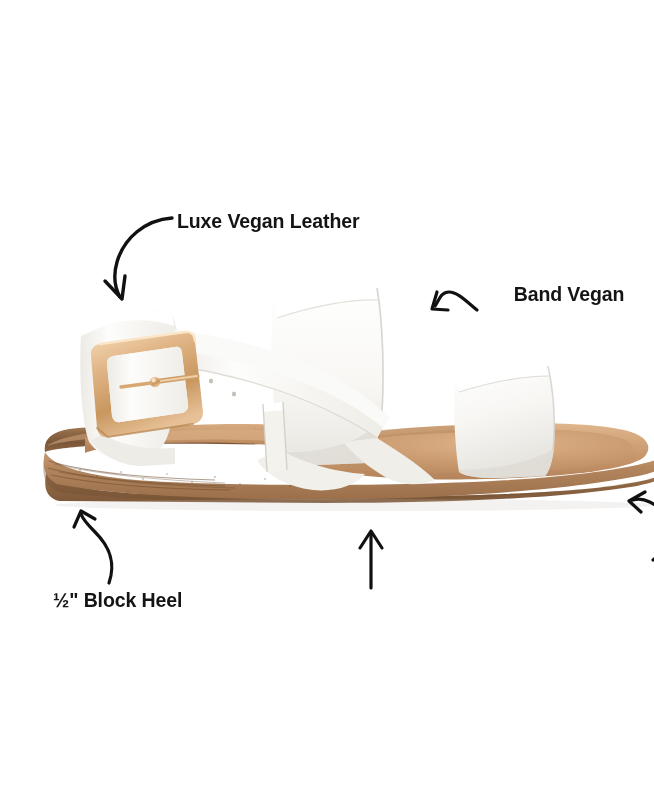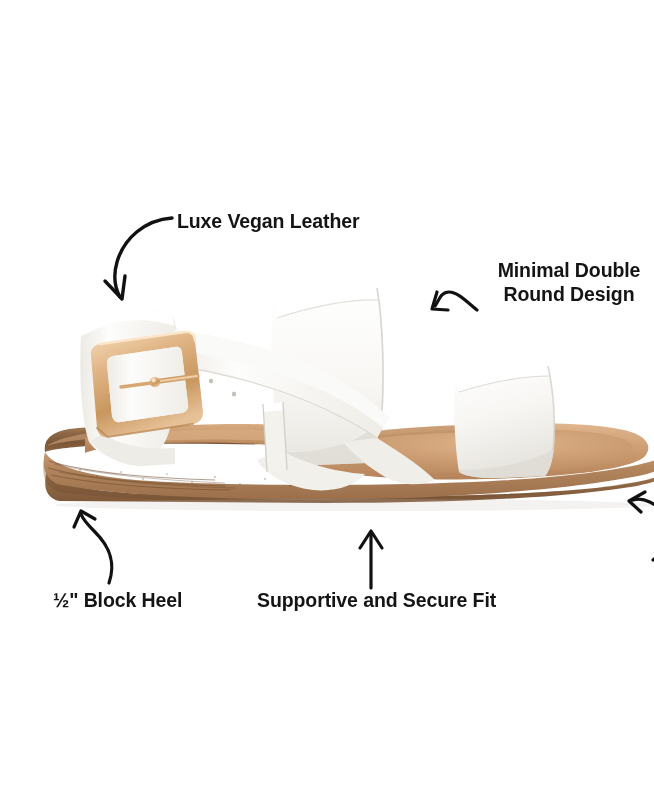--- a/index.html
+++ b/index.html
@@ -361,20 +361,19 @@
 
       <g>
         <path d="M 628,560 C 644,546 648,530 640,516 C 632,503 618,497 608,500" stroke-width="3.2"></path>
         <path d="M 620,492 L 604,501 L 616,512" stroke-width="3.2" fill="none"></path>
       </g>
     </g>
   </svg>
 
   <div id="label-luxe" class="annot">Luxe Vegan Leather</div>
 
-  <div id="label-minimal" class="annot two-line"><span>Minimal Double</span><br><span>Round Design</span></div>
+  <div id="label-minimal" class="annot two-line"><br><span>Band Vegan</span></div>
 
   <div id="label-heel" class="annot">½" Block Heel</div>
 
-  <div id="label-support" class="annot">Supportive and Secure Fit</div>
 
 
 </div>
 
 </body></html>

